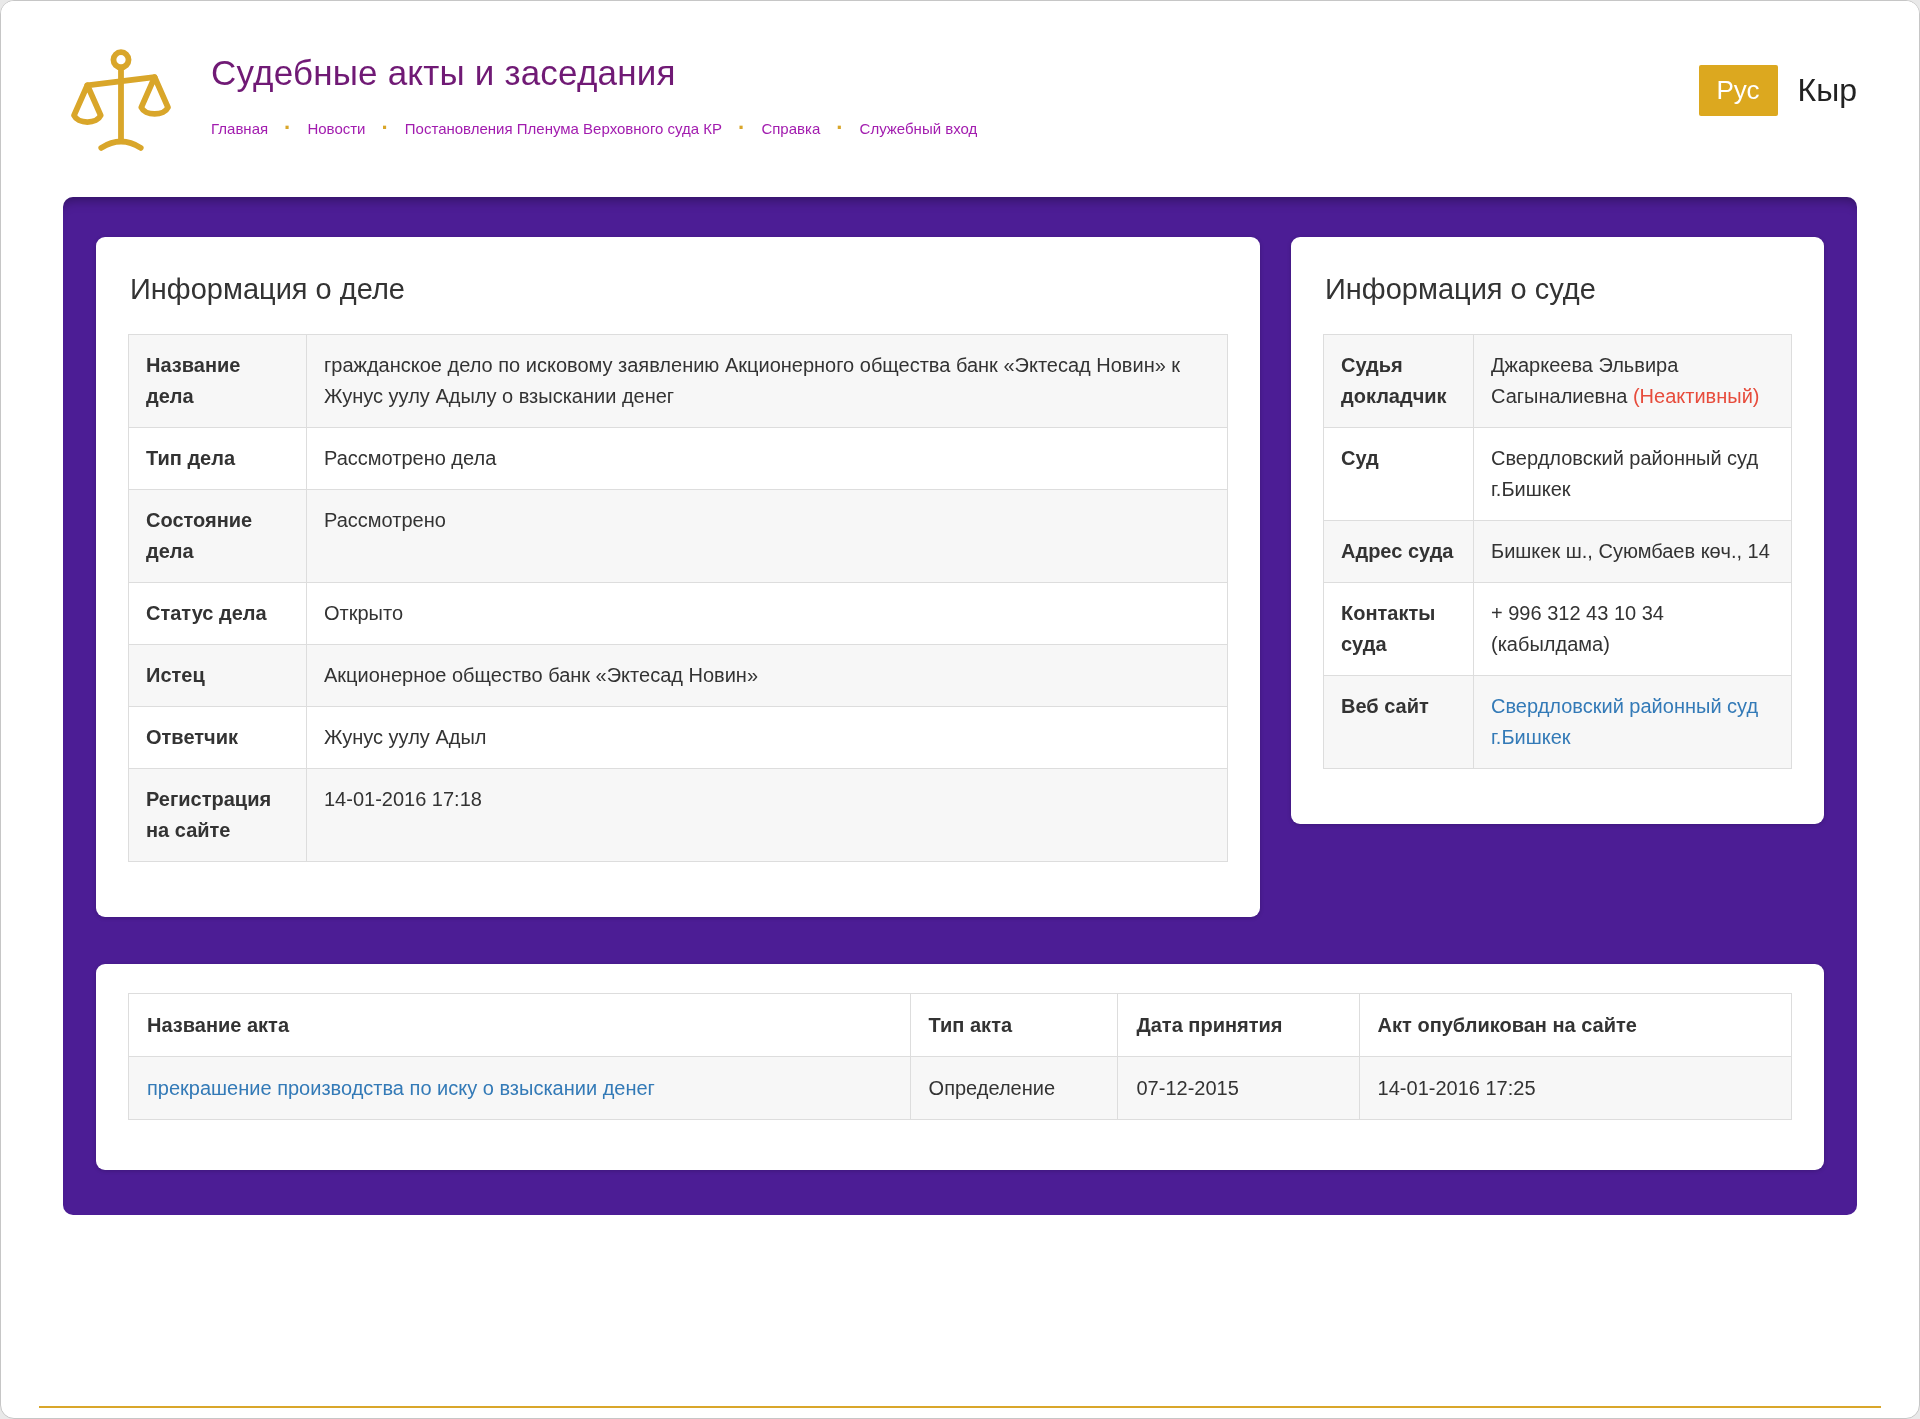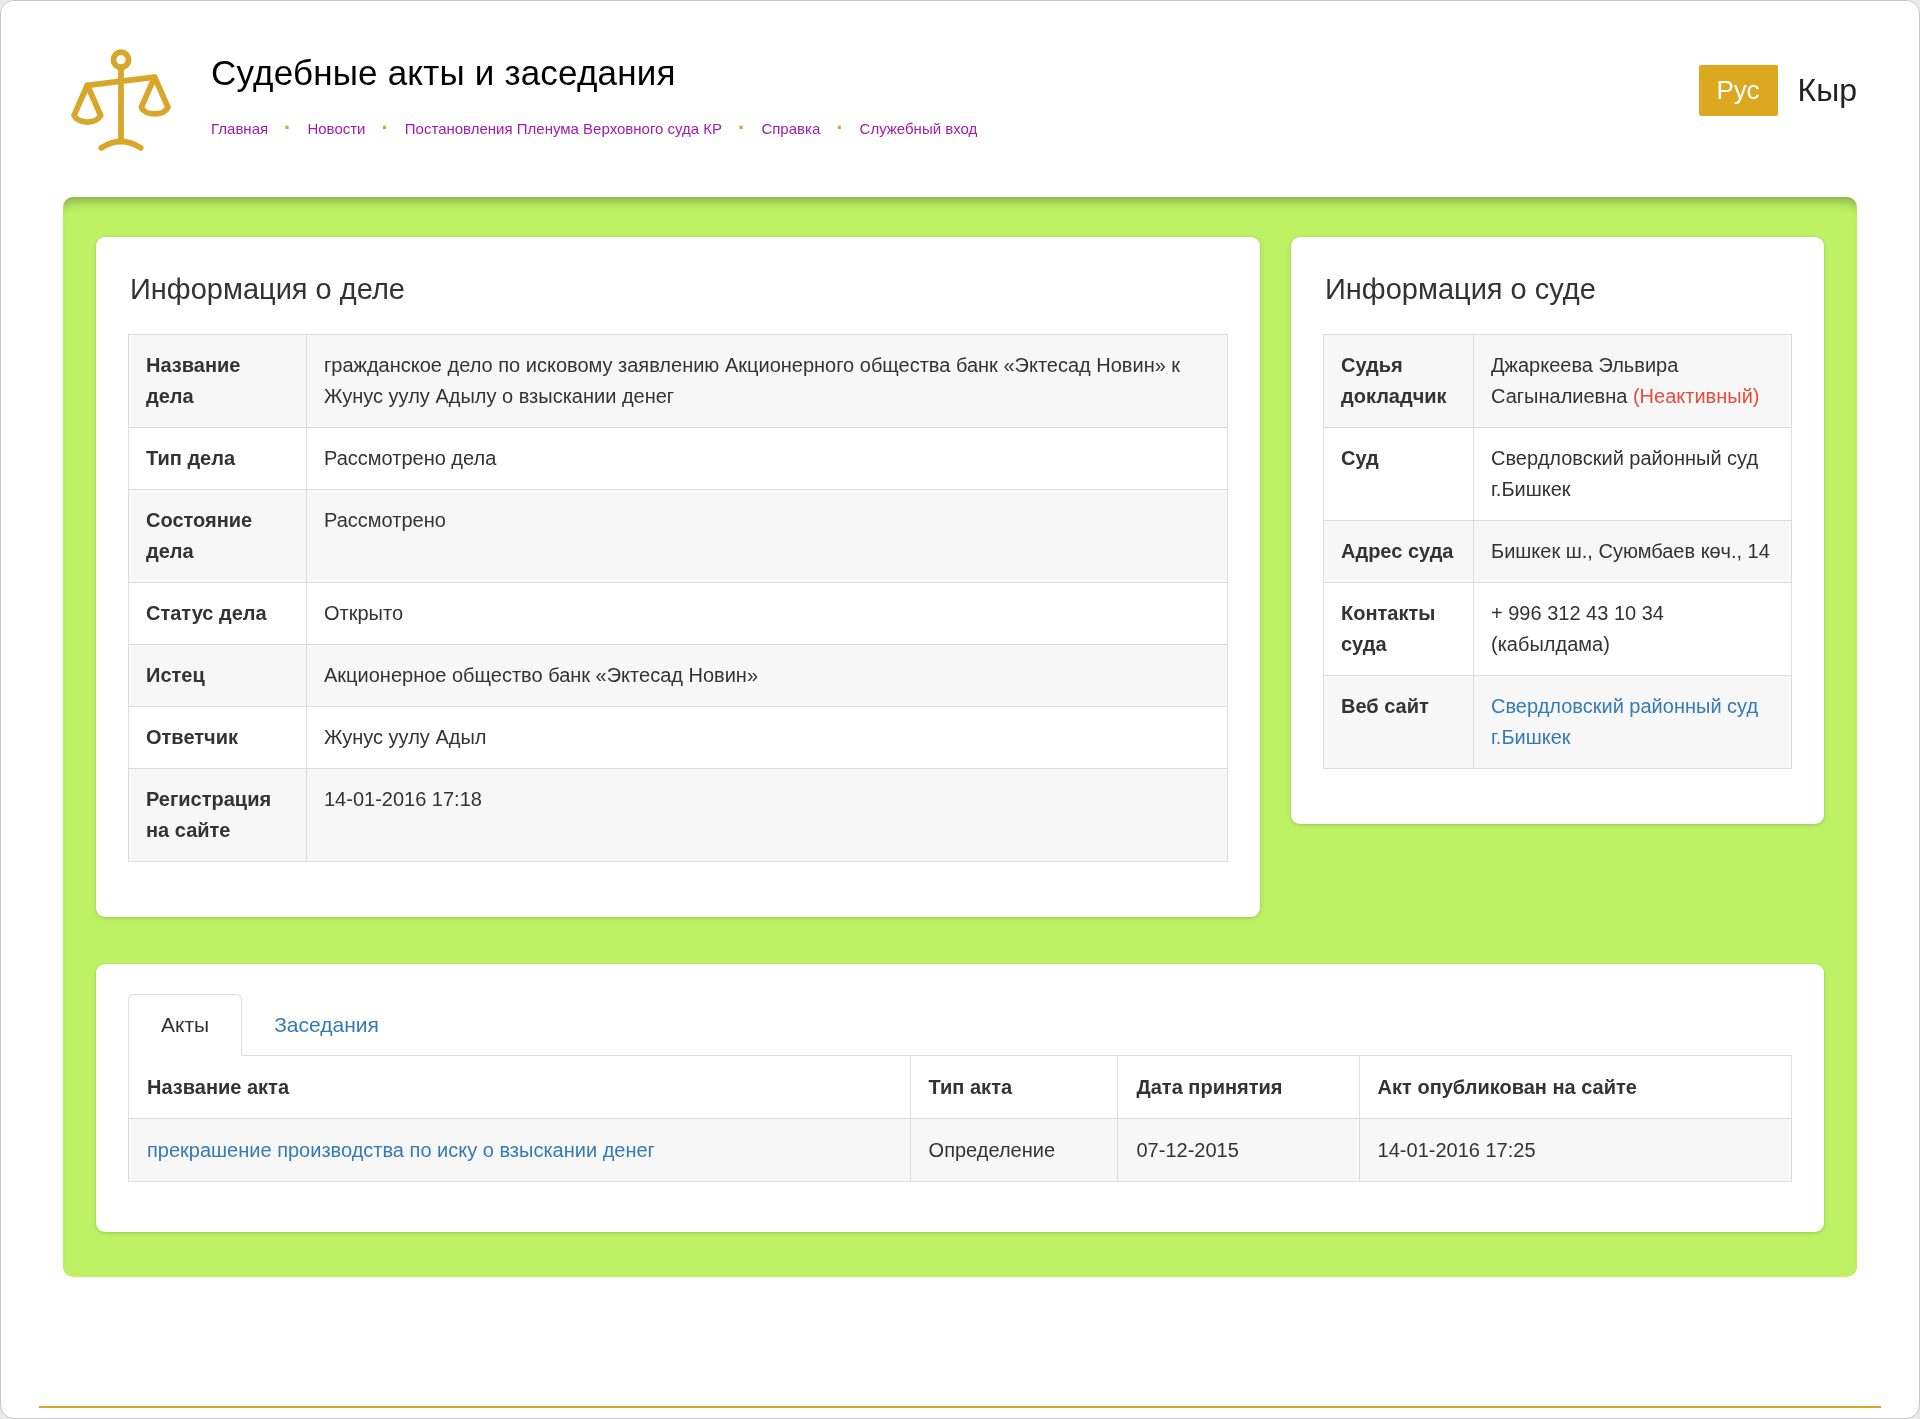--- a/index.html
+++ b/index.html
@@ -7,35 +7,35 @@
   body { font-family:"Liberation Sans", sans-serif; color:#333; }
   .page {
     width:1920px; height:1419px; background:#fff; position:relative;
     border:1px solid #c6c6c6; border-radius:14px; overflow:hidden;
   }
 
   
   .header { display:flex; align-items:flex-start; padding:52px 62px 30px 62px; background:#fff; }
   .logo { flex:0 0 auto; margin-top:-6px; }
   .header-text { margin-left:32px; flex:1 1 auto; }
-  .site-title { font-size:35px; font-weight:400; color:#000000; letter-spacing:.2px; }
+  .site-title { font-size:35px; font-weight:400; color:#701a75; letter-spacing:.2px; }
   .nav { margin-top:22px; display:flex; align-items:center; flex-wrap:wrap; }
   .nav a { font-size:15px; color:#a21caf; text-decoration:none; cursor:pointer; }
   .nav .dot { color:#d9a62a; font-weight:700; font-size:22px; margin:0 16px; }
   .lang { margin-left:auto; display:flex; align-items:center; gap:20px; margin-top:12px; }
   .lang-btn {
     background:#dca81f; color:#fff; font-size:26px; line-height:1;
     padding:12px 18px 13px 18px; border:none; border-radius:2px; cursor:pointer;
     font-family:"Liberation Sans", sans-serif;
   }
   .lang-alt { font-size:32px; color:#222; font-weight:500; text-decoration:none; cursor:pointer; }
 
   
   .panel {
-    margin:0 62px; background:#bef264; border-radius:10px;
+    margin:0 62px; background:#4c1d95; border-radius:10px;
     padding:40px 33px 45px 33px;
     box-shadow: inset 0 12px 12px -9px rgba(0,0,0,.35);
   }
   .cards-row { display:flex; align-items:flex-start; gap:31px; }
   .card {
     background:#fff; border-radius:9px; box-shadow:0 1px 4px rgba(0,0,0,.18);
     padding:30px 32px 55px 32px;
   }
   .card-case { flex:0 0 auto; width:1164px; }
   .card-court { flex:1 1 auto; }
@@ -186,24 +186,20 @@
               <td>
                 <a class="blue-link">Свердловский районный суд г.Бишкек</a>
               </td>
             </tr>
           </tbody>
         </table>
       </div>
     </div>
 
     <div class="card card-acts">
-      <div class="tabs">
-        <div class="tab active">Акты</div>
-        <div class="tab other">Заседания</div>
-      </div>
       <table class="acts">
         <thead>
           <tr>
             <th class="col-name">Название акта</th>
             <th class="col-type">Тип акта</th>
             <th class="col-date">Дата принятия</th>
             <th class="col-pub">Акт опубликован на сайте</th>
           </tr>
         </thead>
         <tbody>

